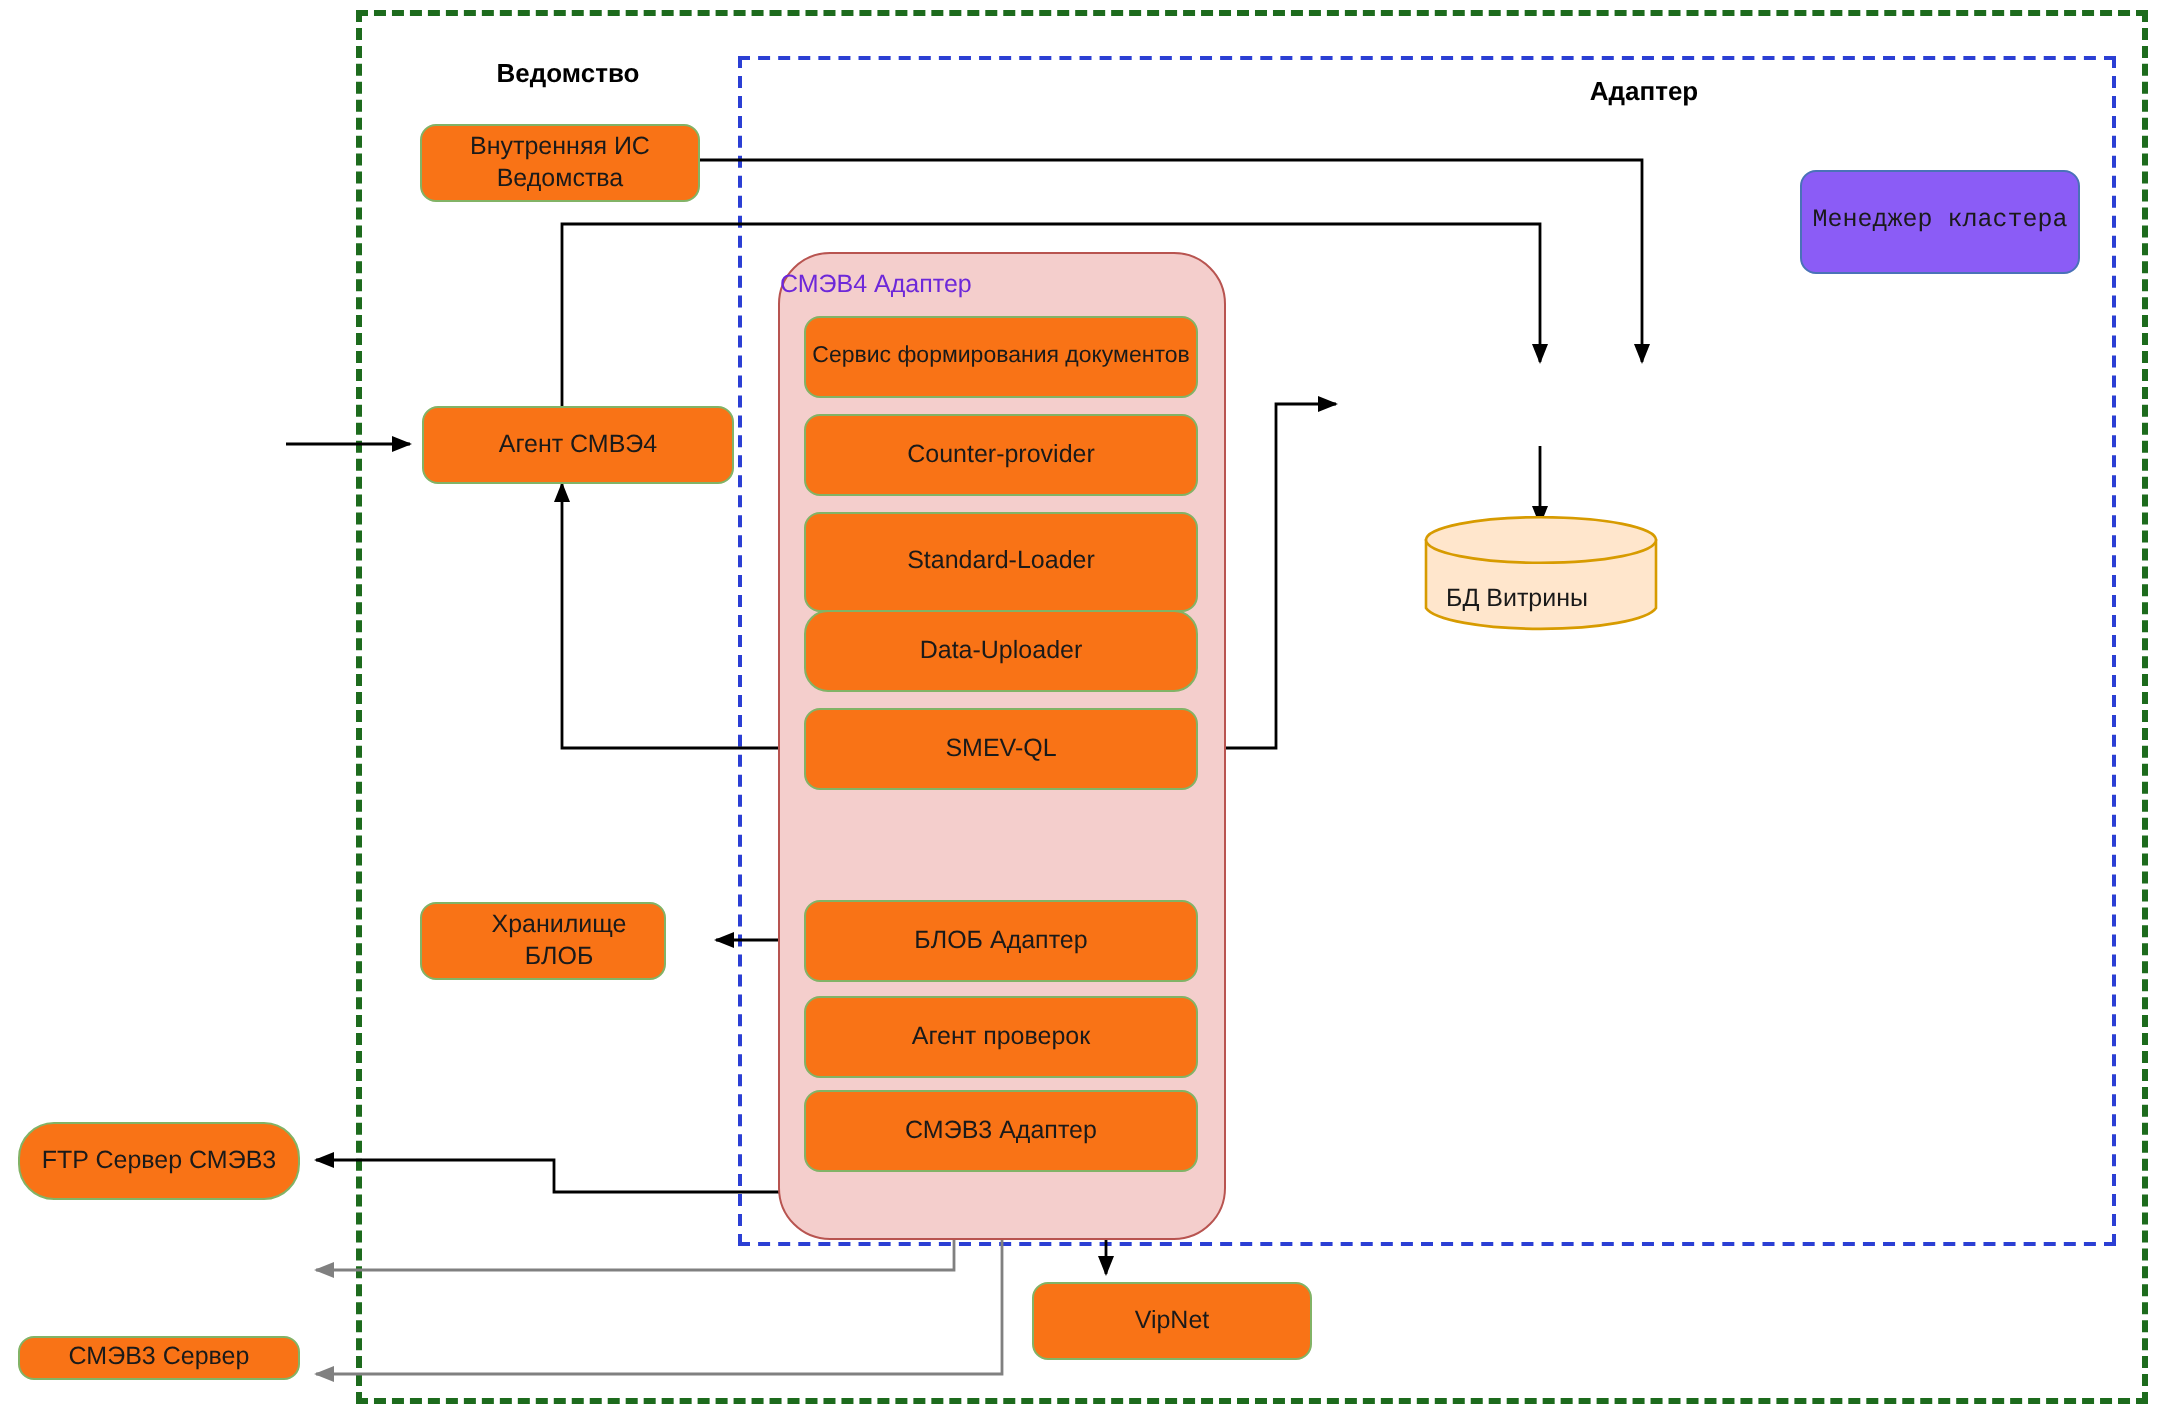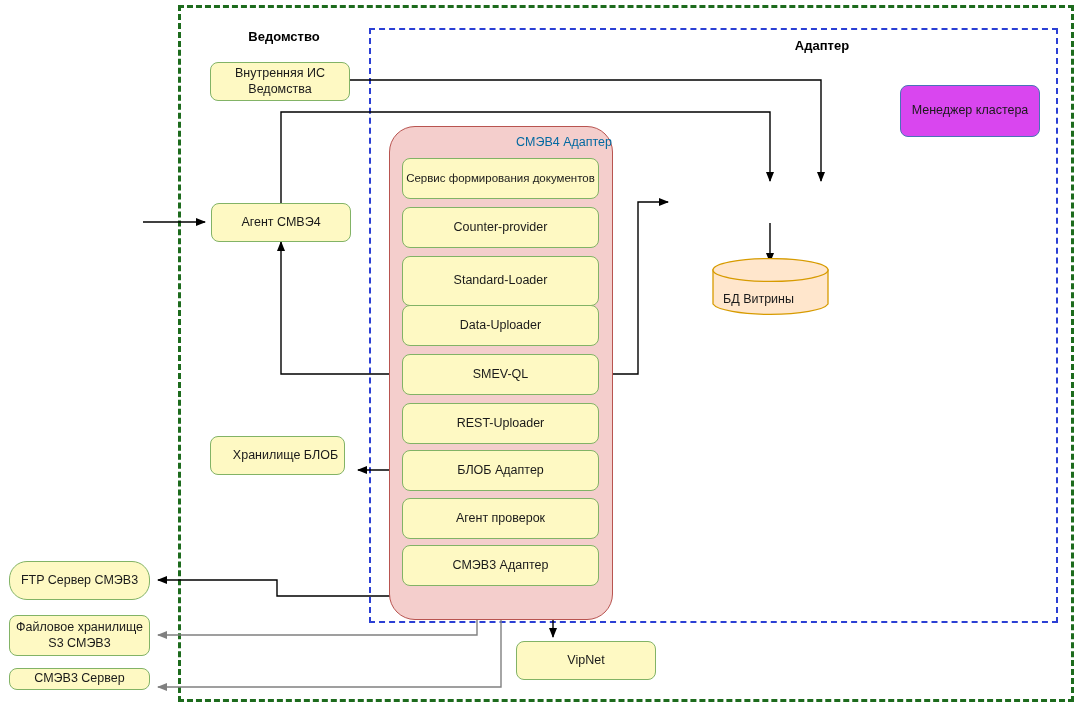--- a/index.html
+++ b/index.html
@@ -52,42 +52,43 @@
     display: flex;
     align-items: center;
     justify-content: center;
     text-align: center;
     font-size: 12.5px;
     color: #1a1a1a;
     line-height: 1.25;
     border-radius: 8px;
   }
   .node-green {
-    background: #fef9c3;
+    background: #f97316;
     border: 1px solid #82b366;
   }
   .node-blue {
-    background: #d946ef;
+    background: #8b5cf6;
     border: 1px solid #4a72b8;
+    font-family: Liberation Mono, monospace;
   }
   .group-red {
     position: absolute;
     box-sizing: border-box;
     background: #f4cecc;
     border: 1px solid #b85450;
     border-radius: 26px;
   }
   .group-title {
     position: absolute;
     width: 100%;
     left: 0;
     top: 8px;
-    text-align: right;
+    text-align: left;
     font-size: 12.5px;
-    color: #0369a1;
+    color: #6d28d9;
   }
   .cyl {
     position: absolute;
   }
   .cyl-label {
     position: absolute;
     width: 100%;
     left: 0;
     text-align: center;
     font-size: 12.5px;
@@ -150,52 +151,45 @@
   <div class="group-red" style="left:389px; top:126px; width:224px; height:494px;">
     <div class="group-title">СМЭВ4 Адаптер</div>
   </div>
 
   <div class="node node-green" style="left:402px; top:158px; width:197px; height:41px; font-size:11.5px;">Сервис формирования документов</div>
 
   <div class="node node-green" style="left:402px; top:207px; width:197px; height:41px;">Counter-provider</div>
 
   <div class="node node-green" style="left:402px; top:256px; width:197px; height:50px;">Standard-Loader</div>
 
-  <div class="node node-green" style="left:402px; top:305px; width:197px; height:41px;">Data-Uploader</div>
+  <div class="node node-green" style="left:402px; top:305px; width:197px; height:41px;border-radius:12px;">Data-Uploader</div>
 
   <div class="node node-green" style="left:402px; top:354px; width:197px; height:41px;">SMEV-QL</div>
 
-  <div class="node node-green" style="left:402px; top:403px; width:197px; height:41px;">REST-Uploader</div>
 
   <div class="node node-green" style="left:402px; top:450px; width:197px; height:41px;">БЛОБ Адаптер</div>
 
   <div class="node node-green" style="left:402px; top:498px; width:197px; height:41px;">Агент проверок</div>
 
   <div class="node node-green" style="left:402px; top:545px; width:197px; height:41px;">СМЭВ3 Адаптер</div>
 
   <div class="node node-green" style="left:210px; top:62px; width:140px; height:39px;">
     <span>
       <span>Внутренняя ИС</span><br>
       <span>Ведомства</span>
     </span>
   </div>
 
 
-  <div class="node node-green" style="left:211px; top:203px; width:140px; height:39px;">Агент СМВЭ4</div>
-
-  <div class="node node-green" style="left:210px; top:436px; width:135px; height:39px;padding-left:16px;">Хранилище БЛОБ</div>
+  <div class="node node-green" style="left:211px; top:203px; width:156px; height:39px;">Агент СМВЭ4</div>
+
+  <div class="node node-green" style="left:210px; top:451px; width:123px; height:39px;padding-left:16px;">Хранилище БЛОБ</div>
 
   <div class="node node-green" style="left:9px; top:561px; width:141px; height:39px;border-radius:18px;">FTP Сервер СМЭВ3</div>
 
-  <div class="node node-green" style="left:9px; top:615px; width:141px; height:41px;">
-    <span>
-      <span>Файловое хранилище</span><br>
-      <span>S3 СМЭВ3</span>
-    </span>
-  </div>
 
   <div class="node node-green" style="left:9px; top:668px; width:141px; height:22px;">СМЭВ3 Сервер</div>
 
   <div class="node node-green" style="left:516px; top:641px; width:140px; height:39px;">VipNet</div>
 
 
   <div class="node node-blue" style="left:900px; top:85px; width:140px; height:52px;">Менеджер кластера</div>
 
   <div class="cyl" style="left:712px; top:258px; width:93px; height:58px;text-decoration:underline;">
     <svg width="117" height="58" viewBox="0 0 117 58">

